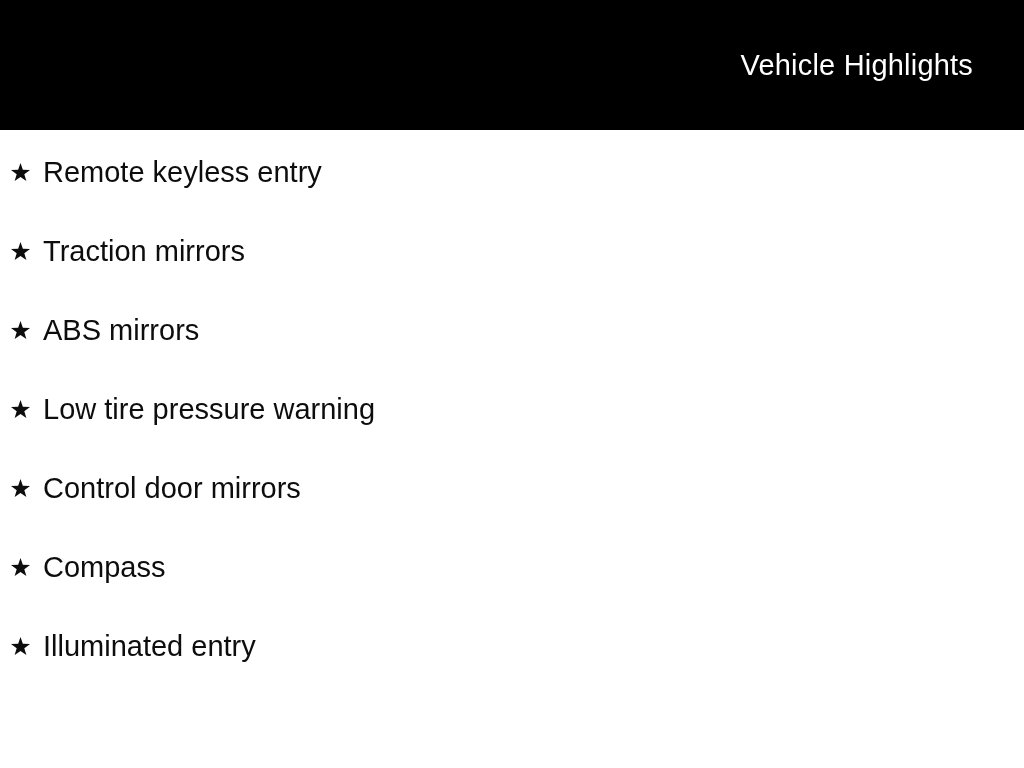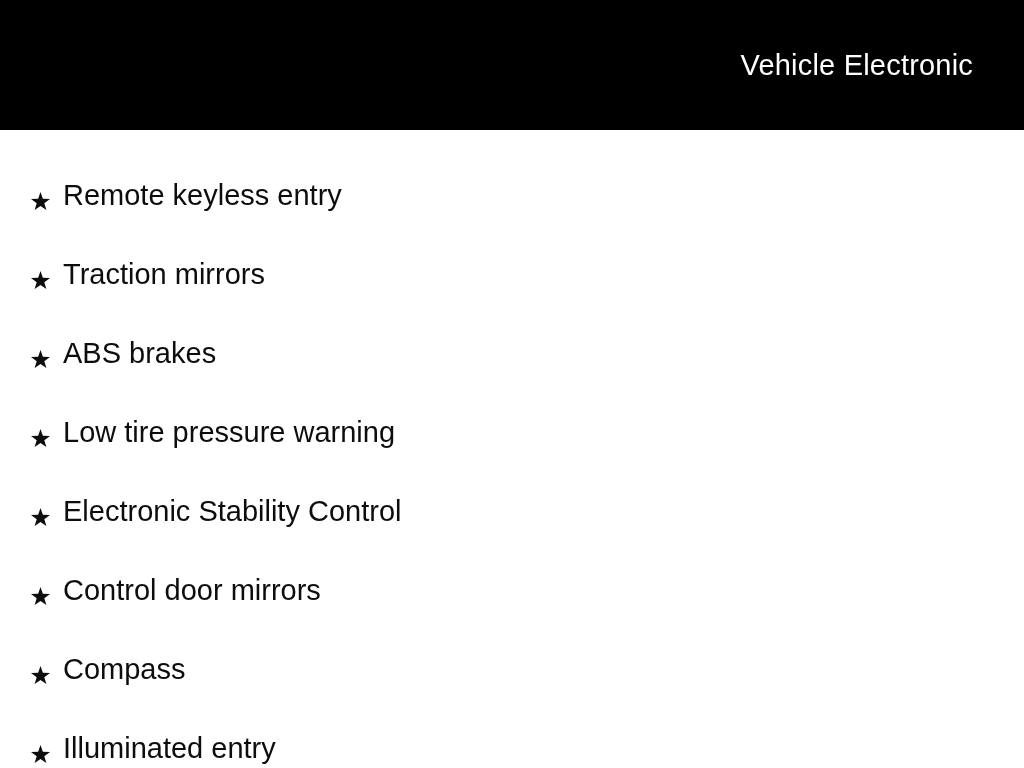--- a/index.html
+++ b/index.html
@@ -27,73 +27,67 @@
     letter-spacing: 0.2px;
     white-space: nowrap;
   }
   .highlights-list {
     list-style: none;
     padding-top: 3px;
   }
   .highlight-item {
     height: 79px;
     display: flex;
-    align-items: flex-end;
-    padding-left: 30px;
+    align-items: center;
+    padding-left: 10px;
   }
   .star {
     width: 21px;
     height: 20px;
     flex: 0 0 auto;
     margin-right: 12px;
     display: block;
   }
   .highlight-label {
     font-size: 29px;
     color: #0d0d0d;
     white-space: nowrap;
   }
 </style>
 </head>
 <body>
 
 <div class="header">
-  <div class="header-title">Vehicle Electronic</div>
+  <div class="header-title">Vehicle Highlights</div>
 </div>
 
 <ul class="highlights-list">
   <li class="highlight-item">
     <svg class="star" viewBox="0 0 24 24" aria-hidden="true">
         <polygon points="12,0 14.82,8.12 23.41,8.29 16.57,13.48 19.05,21.71 12,16.8 4.95,21.71 7.43,13.48 0.59,8.29 9.18,8.12" fill="#0d0d0d"></polygon>
       </svg>
     <span class="highlight-label">Remote keyless entry</span>
   </li>
   <li class="highlight-item">
     <svg class="star" viewBox="0 0 24 24" aria-hidden="true">
         <polygon points="12,0 14.82,8.12 23.41,8.29 16.57,13.48 19.05,21.71 12,16.8 4.95,21.71 7.43,13.48 0.59,8.29 9.18,8.12" fill="#0d0d0d"></polygon>
       </svg>
     <span class="highlight-label">Traction mirrors</span>
   </li>
   <li class="highlight-item">
     <svg class="star" viewBox="0 0 24 24" aria-hidden="true">
         <polygon points="12,0 14.82,8.12 23.41,8.29 16.57,13.48 19.05,21.71 12,16.8 4.95,21.71 7.43,13.48 0.59,8.29 9.18,8.12" fill="#0d0d0d"></polygon>
       </svg>
-    <span class="highlight-label">ABS brakes</span>
+    <span class="highlight-label">ABS mirrors</span>
   </li>
   <li class="highlight-item">
     <svg class="star" viewBox="0 0 24 24" aria-hidden="true">
         <polygon points="12,0 14.82,8.12 23.41,8.29 16.57,13.48 19.05,21.71 12,16.8 4.95,21.71 7.43,13.48 0.59,8.29 9.18,8.12" fill="#0d0d0d"></polygon>
       </svg>
     <span class="highlight-label">Low tire pressure warning</span>
-  </li>
-  <li class="highlight-item">
-    <svg class="star" viewBox="0 0 24 24" aria-hidden="true">
-        <polygon points="12,0 14.82,8.12 23.41,8.29 16.57,13.48 19.05,21.71 12,16.8 4.95,21.71 7.43,13.48 0.59,8.29 9.18,8.12" fill="#0d0d0d"></polygon>
-      </svg>
-    <span class="highlight-label">Electronic Stability Control</span>
   </li>
   <li class="highlight-item">
     <svg class="star" viewBox="0 0 24 24" aria-hidden="true">
         <polygon points="12,0 14.82,8.12 23.41,8.29 16.57,13.48 19.05,21.71 12,16.8 4.95,21.71 7.43,13.48 0.59,8.29 9.18,8.12" fill="#0d0d0d"></polygon>
       </svg>
     <span class="highlight-label">Control door mirrors</span>
   </li>
   <li class="highlight-item">
     <svg class="star" viewBox="0 0 24 24" aria-hidden="true">
         <polygon points="12,0 14.82,8.12 23.41,8.29 16.57,13.48 19.05,21.71 12,16.8 4.95,21.71 7.43,13.48 0.59,8.29 9.18,8.12" fill="#0d0d0d"></polygon>

